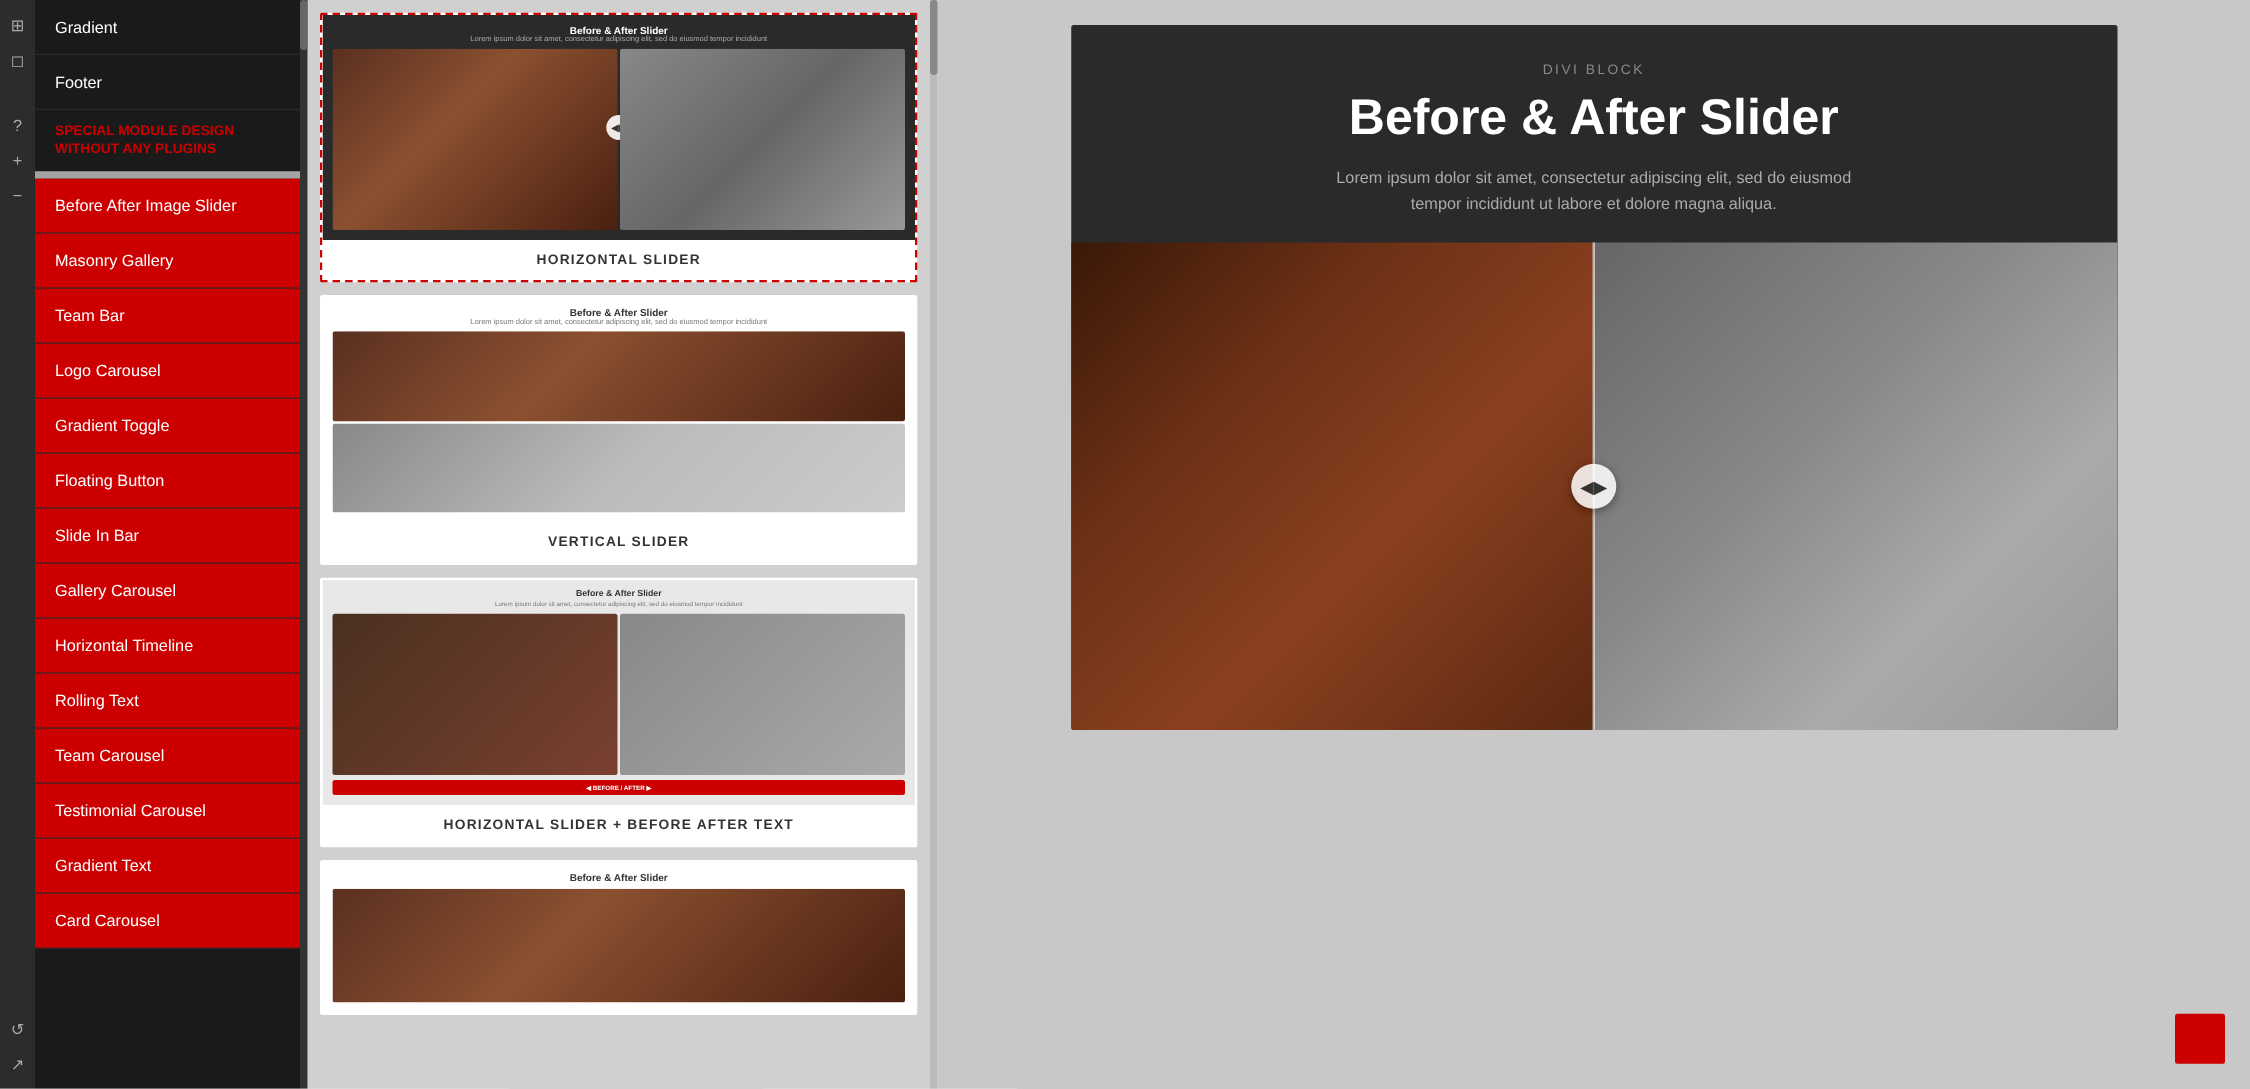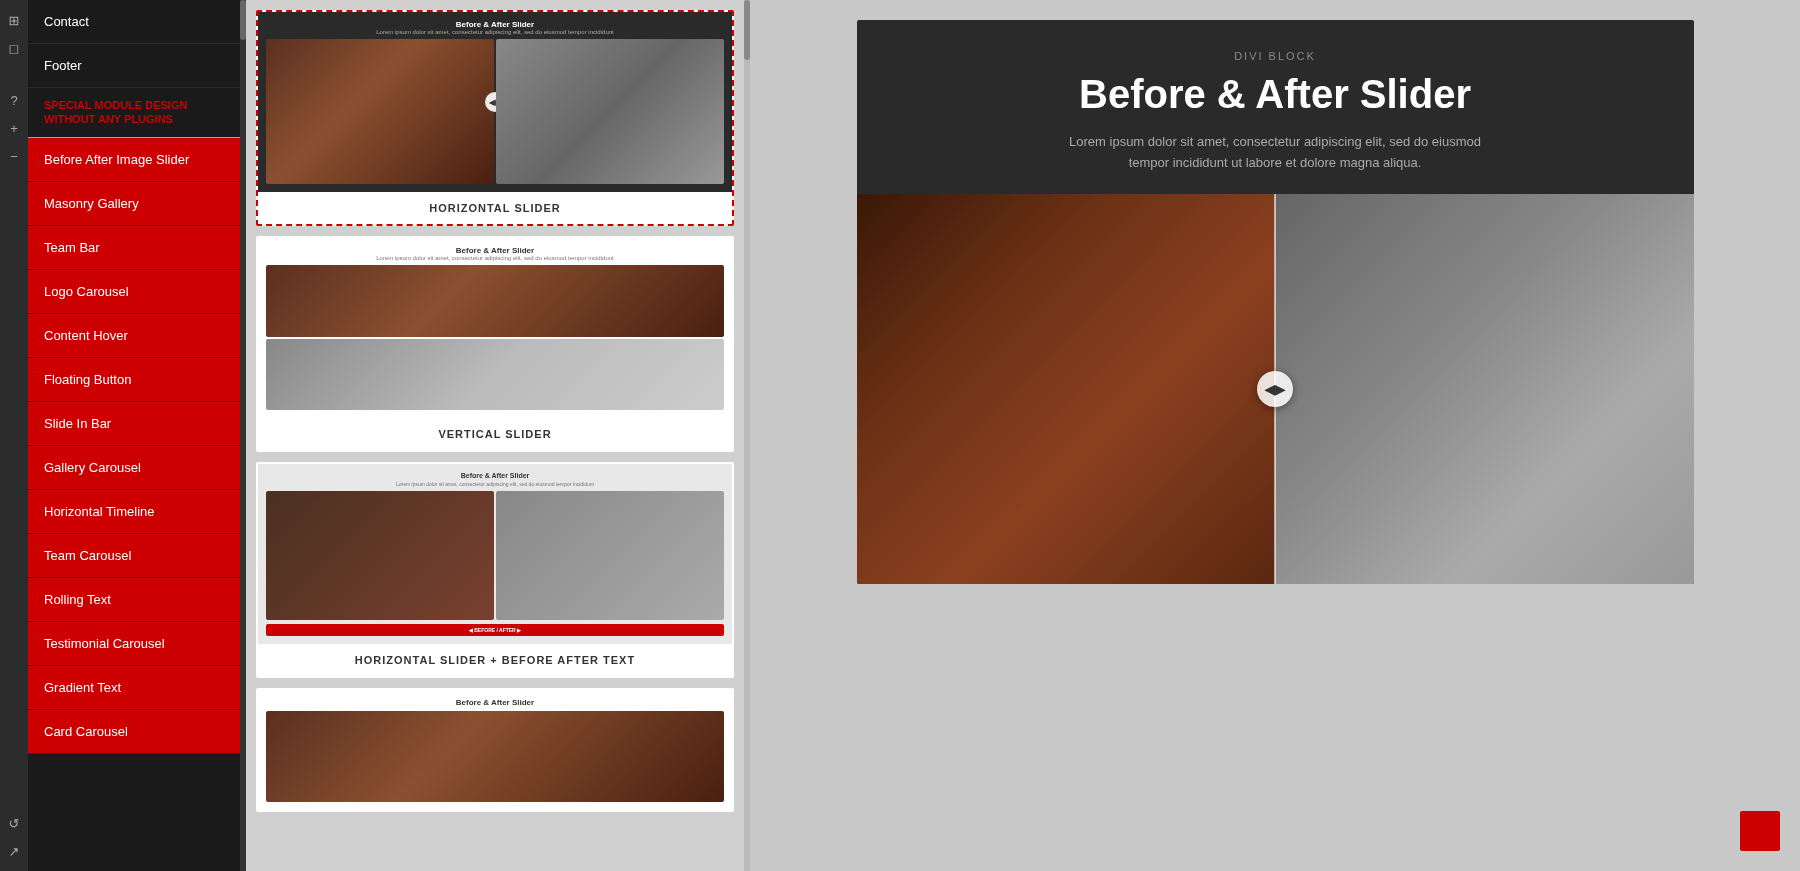--- a/index.html
+++ b/index.html
@@ -53,21 +53,21 @@
     .sidebar-item.active { background: #cc0000; }
     .sidebar-item.dark { background: #1a1a1a; }
 
     .sidebar-section-header {
       padding: 10px 16px;
       color: #cc0000;
       font-size: 11px;
       font-weight: 700;
       text-transform: uppercase;
       background: #1a1a1a;
-      border-bottom: 1px solid #a3a3a3;
+      border-bottom: 6px solid #a3a3a3;
       line-height: 1.3;
     }
 
     
     .sidebar-scroll-indicator {
       width: 6px;
       background: #333;
       flex-shrink: 0;
       position: relative;
     }
@@ -358,60 +358,60 @@
   <div class="icon-bar-item">?</div>
   <div class="icon-bar-item">+</div>
   <div class="icon-bar-item">−</div>
   <div style="flex:1"></div>
   <div class="icon-bar-item">↺</div>
   <div class="icon-bar-item">↗</div>
 </div>
 
 <div class="sidebar">
   <div class="sidebar-item dark">
-    <span>Contact</span>
+    <span>Gradient</span>
   </div>
   <div class="sidebar-item dark">
     <span>Footer</span>
   </div>
   <div class="sidebar-section-header">
     <span>SPECIAL MODULE DESIGN WITHOUT ANY PLUGINS</span>
   </div>
   <div class="sidebar-item active">
     <span>Before After Image Slider</span>
   </div>
   <div class="sidebar-item">
     <span>Masonry Gallery</span>
   </div>
   <div class="sidebar-item">
     <span>Team Bar</span>
   </div>
   <div class="sidebar-item">
     <span>Logo Carousel</span>
   </div>
   <div class="sidebar-item">
-    <span>Content Hover</span>
+    <span>Gradient Toggle</span>
   </div>
   <div class="sidebar-item">
     <span>Floating Button</span>
   </div>
   <div class="sidebar-item">
     <span>Slide In Bar</span>
   </div>
   <div class="sidebar-item">
     <span>Gallery Carousel</span>
   </div>
   <div class="sidebar-item">
     <span>Horizontal Timeline</span>
   </div>
   <div class="sidebar-item">
+    <span>Rolling Text</span>
+  </div>
+  <div class="sidebar-item">
     <span>Team Carousel</span>
-  </div>
-  <div class="sidebar-item">
-    <span>Rolling Text</span>
   </div>
   <div class="sidebar-item">
     <span>Testimonial Carousel</span>
   </div>
   <div class="sidebar-item">
     <span>Gradient Text</span>
   </div>
   <div class="sidebar-item">
     <span>Card Carousel</span>
   </div>

